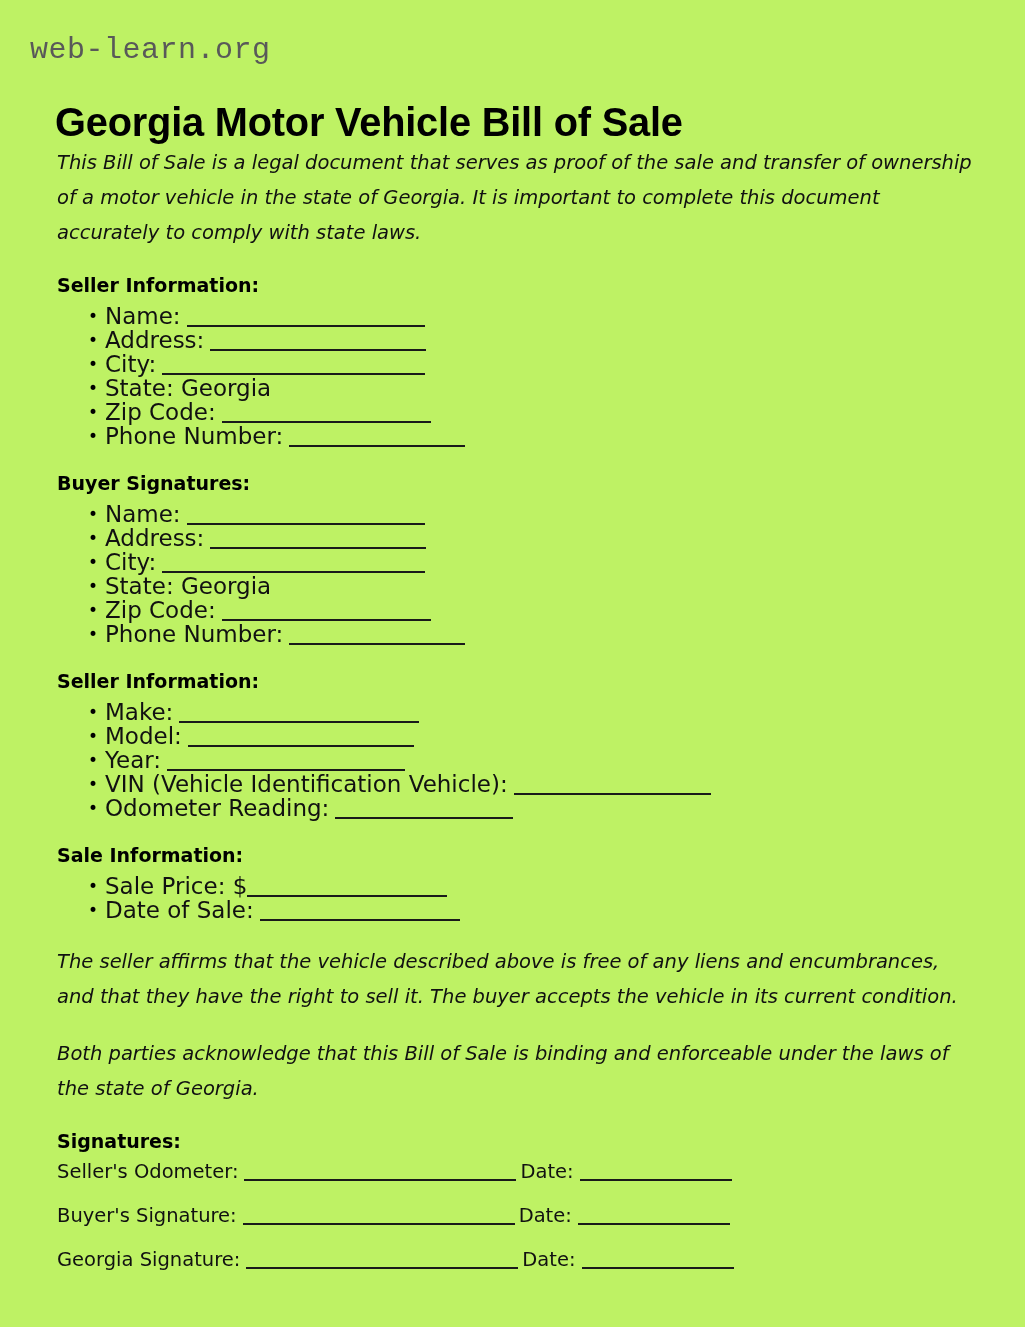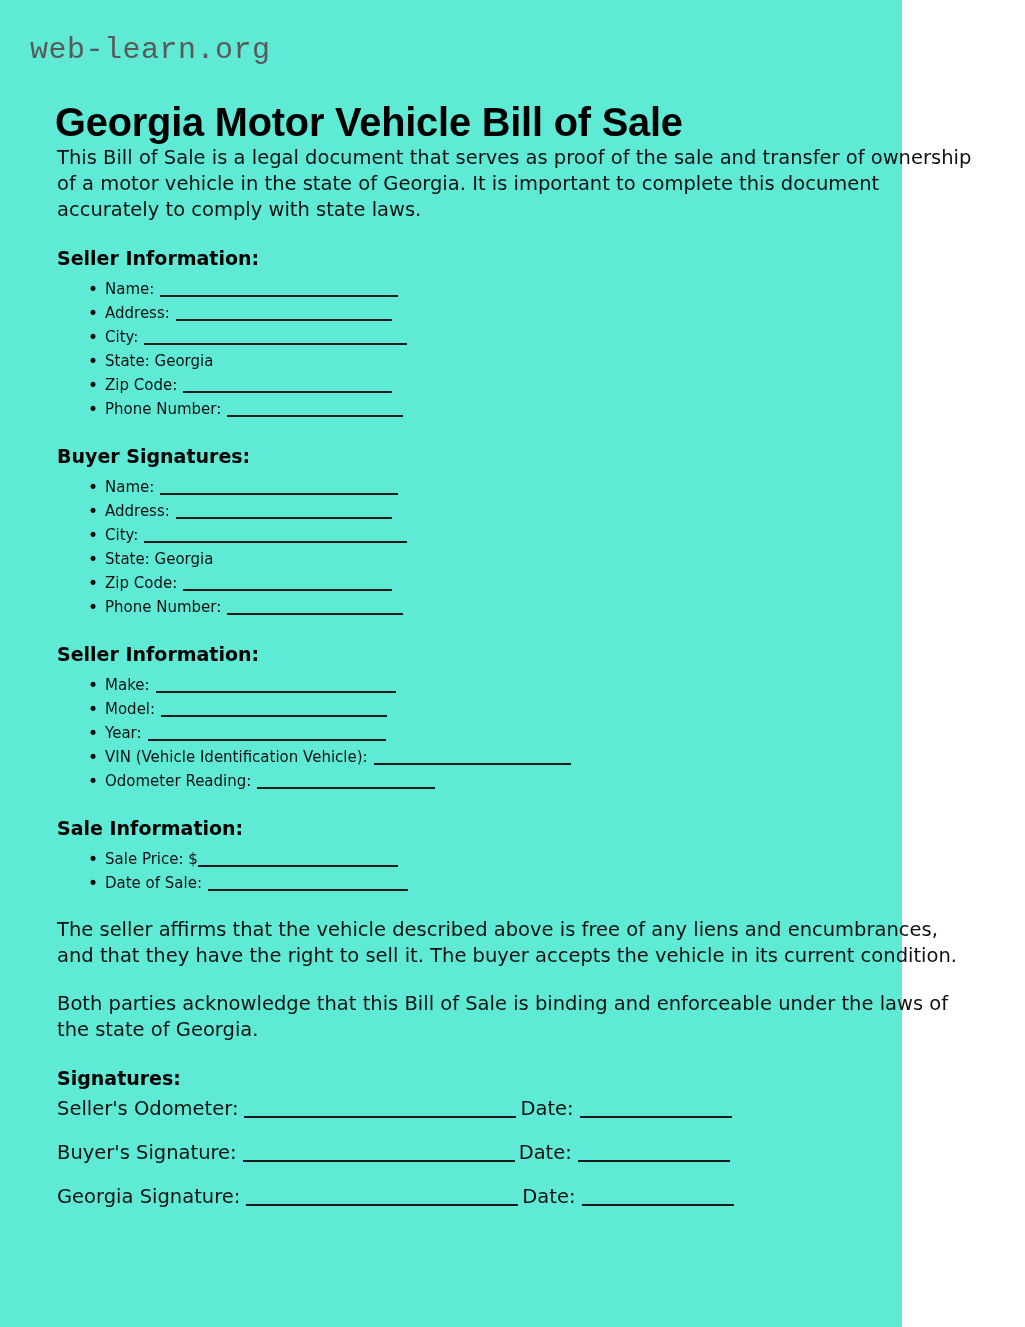--- a/index.html
+++ b/index.html
@@ -12,23 +12,23 @@
     width: 1025px;
     height: 1327px;
     position: relative;
     font-family: "DejaVu Sans", sans-serif;
     color: #000000;
     overflow: hidden;
   }
   .page {
     position: absolute;
     left: 0; top: 0;
-    width: 902px;
+    width: 1025px;
     height: 1327px;
-    background: #5eead4;
+    background: #bef264;
   }
   .site-brand {
     position: absolute;
     left: 30px;
     top: 33px;
     font-family: "Liberation Mono", "DejaVu Sans Mono", monospace;
     font-size: 30px;
     line-height: 34px;
     letter-spacing: 0.5px;
     color: #595959;
@@ -50,41 +50,42 @@
   }
   .content {
     position: absolute;
     left: 57px;
     top: 145px;
     width: 915px;
   }
   p.body-text {
     margin: 0 0 22px 0;
     font-size: 19.5px;
-    line-height: 26px;
+    line-height: 35px;
     font-family: "DejaVu Sans", sans-serif;
     color: #111111;
+    font-style: italic;
   }
   h2.section-heading {
     margin: 0 0 6px 0;
     font-size: 19px;
     line-height: 26px;
     font-weight: bold;
     font-family: "DejaVu Sans", sans-serif;
     color: #000000;
   }
   ul.field-list {
     list-style: none;
     margin: 0 0 22px 0;
     padding: 0;
   }
   ul.field-list li {
     position: relative;
     padding-left: 48px;
-    font-size: 15px;
+    font-size: 23px;
     line-height: 24px;
     font-family: "DejaVu Sans", sans-serif;
     color: #111111;
     white-space: nowrap;
   }
   ul.field-list li::before {
     content: "\2022";
     position: absolute;
     left: 31px;
     top: 0;

